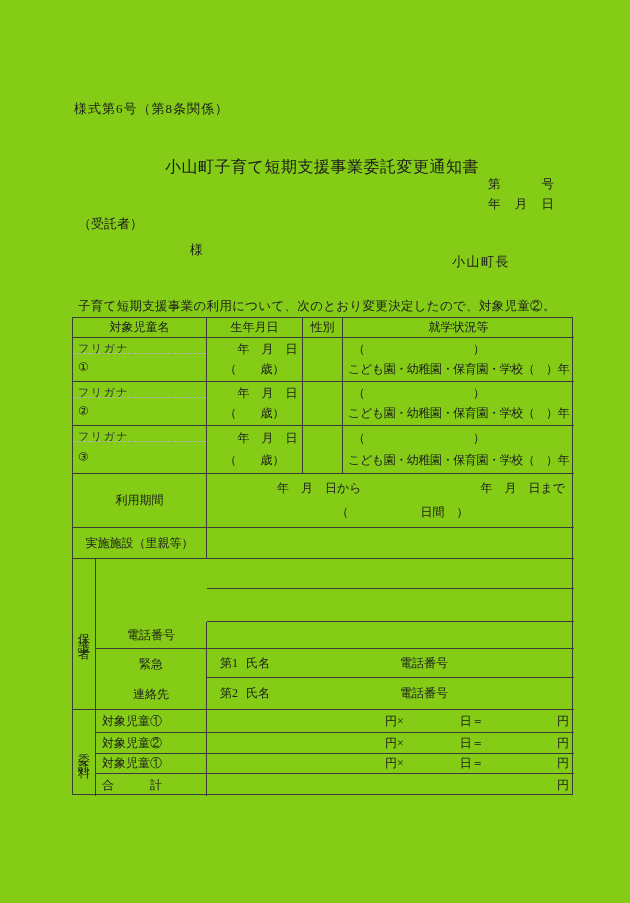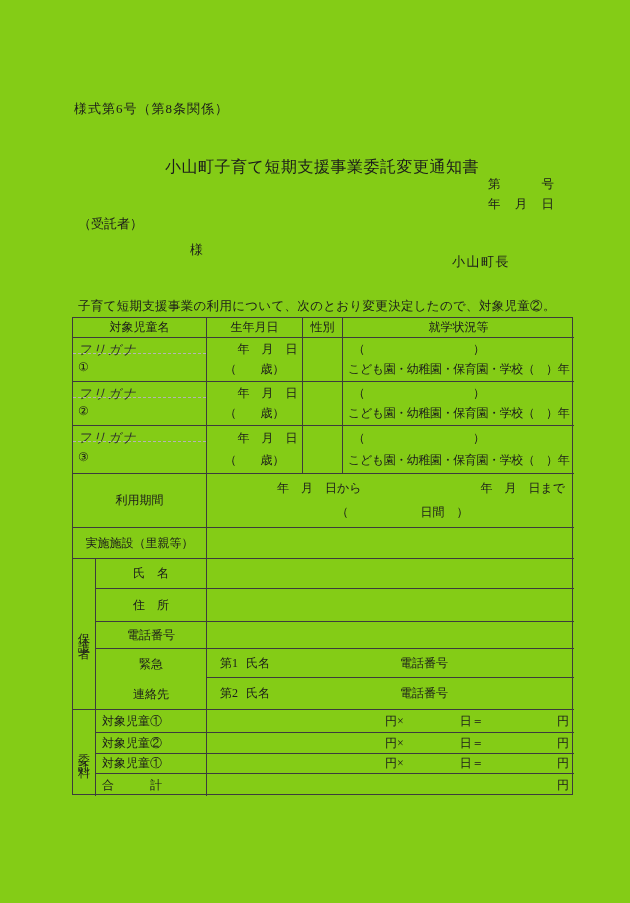--- a/index.html
+++ b/index.html
@@ -36,21 +36,21 @@
     grid-template-rows:20px 44px 44px 48px 54px 31px 30px 33px 27px 29px 32px 23px 21px 20px 22px;
     font-size:12px;
   }
   .cell { position:relative; display:flex; align-items:center; min-width:0; min-height:0; }
   .br { border-right:1px solid #3c3c3c; }
   .bb { border-bottom:1px solid #3c3c3c; }
   .center { justify-content:center; text-align:center; }
 
   
   .name-cell { flex-direction:column; align-items:stretch; }
-  .furigana  { font-size:13px; letter-spacing:1.5px; color:#2e2e2e; padding:3px 0 1px 5px; height:15px;font-style:italic; }
+  .furigana  { font-size:11px; letter-spacing:1.5px; color:#2e2e2e; padding:3px 0 1px 5px; height:15px; }
   .dash-line { border-bottom:1px dashed #b3b3b3; width:100%; }
   .child-no  { flex:1; display:flex; align-items:center; padding-left:5px; }
 
   
   .stack { flex-direction:column; justify-content:space-evenly; align-items:stretch; }
   .birth-l1 { text-align:center; padding-left:26px; white-space:nowrap; }
   .birth-l2 { text-align:center; white-space:nowrap; }
   .school-l1 { padding-left:10px; white-space:nowrap; }
   .school-l2 { padding-left:5px; letter-spacing:-0.4px; white-space:nowrap; }
 
@@ -161,23 +161,21 @@
       </span>
       <span class="period-line2">（　　　　　　日間　）</span>
     </div>
 
     <div class="cell br bb center" style="grid-column:1/3;grid-row:6">実施施設（里親等）</div>
     <div class="cell bb" style="grid-column:3/6;grid-row:6"></div>
 
     <div class="cell br bb" style="grid-column:1;grid-row:7/12">
       <span class="vert-label">保護者</span>
     </div>
-    <div class="cell br bb center" style="grid-column:2;grid-row:7">氏　名</div>
     <div class="cell bb" style="grid-column:3/6;grid-row:7"></div>
-    <div class="cell br bb center" style="grid-column:2;grid-row:8">住　所</div>
     <div class="cell bb" style="grid-column:3/6;grid-row:8"></div>
     <div class="cell br bb center" style="grid-column:2;grid-row:9">電話番号</div>
     <div class="cell bb" style="grid-column:3/6;grid-row:9"></div>
 
     <div class="cell br bb em-label" style="grid-column:2;grid-row:10/12">
       <span>緊急</span>
       <span>連絡先</span>
     </div>
     <div class="cell bb" style="grid-column:3/6;grid-row:10">
       <span class="em-no">第1</span>

